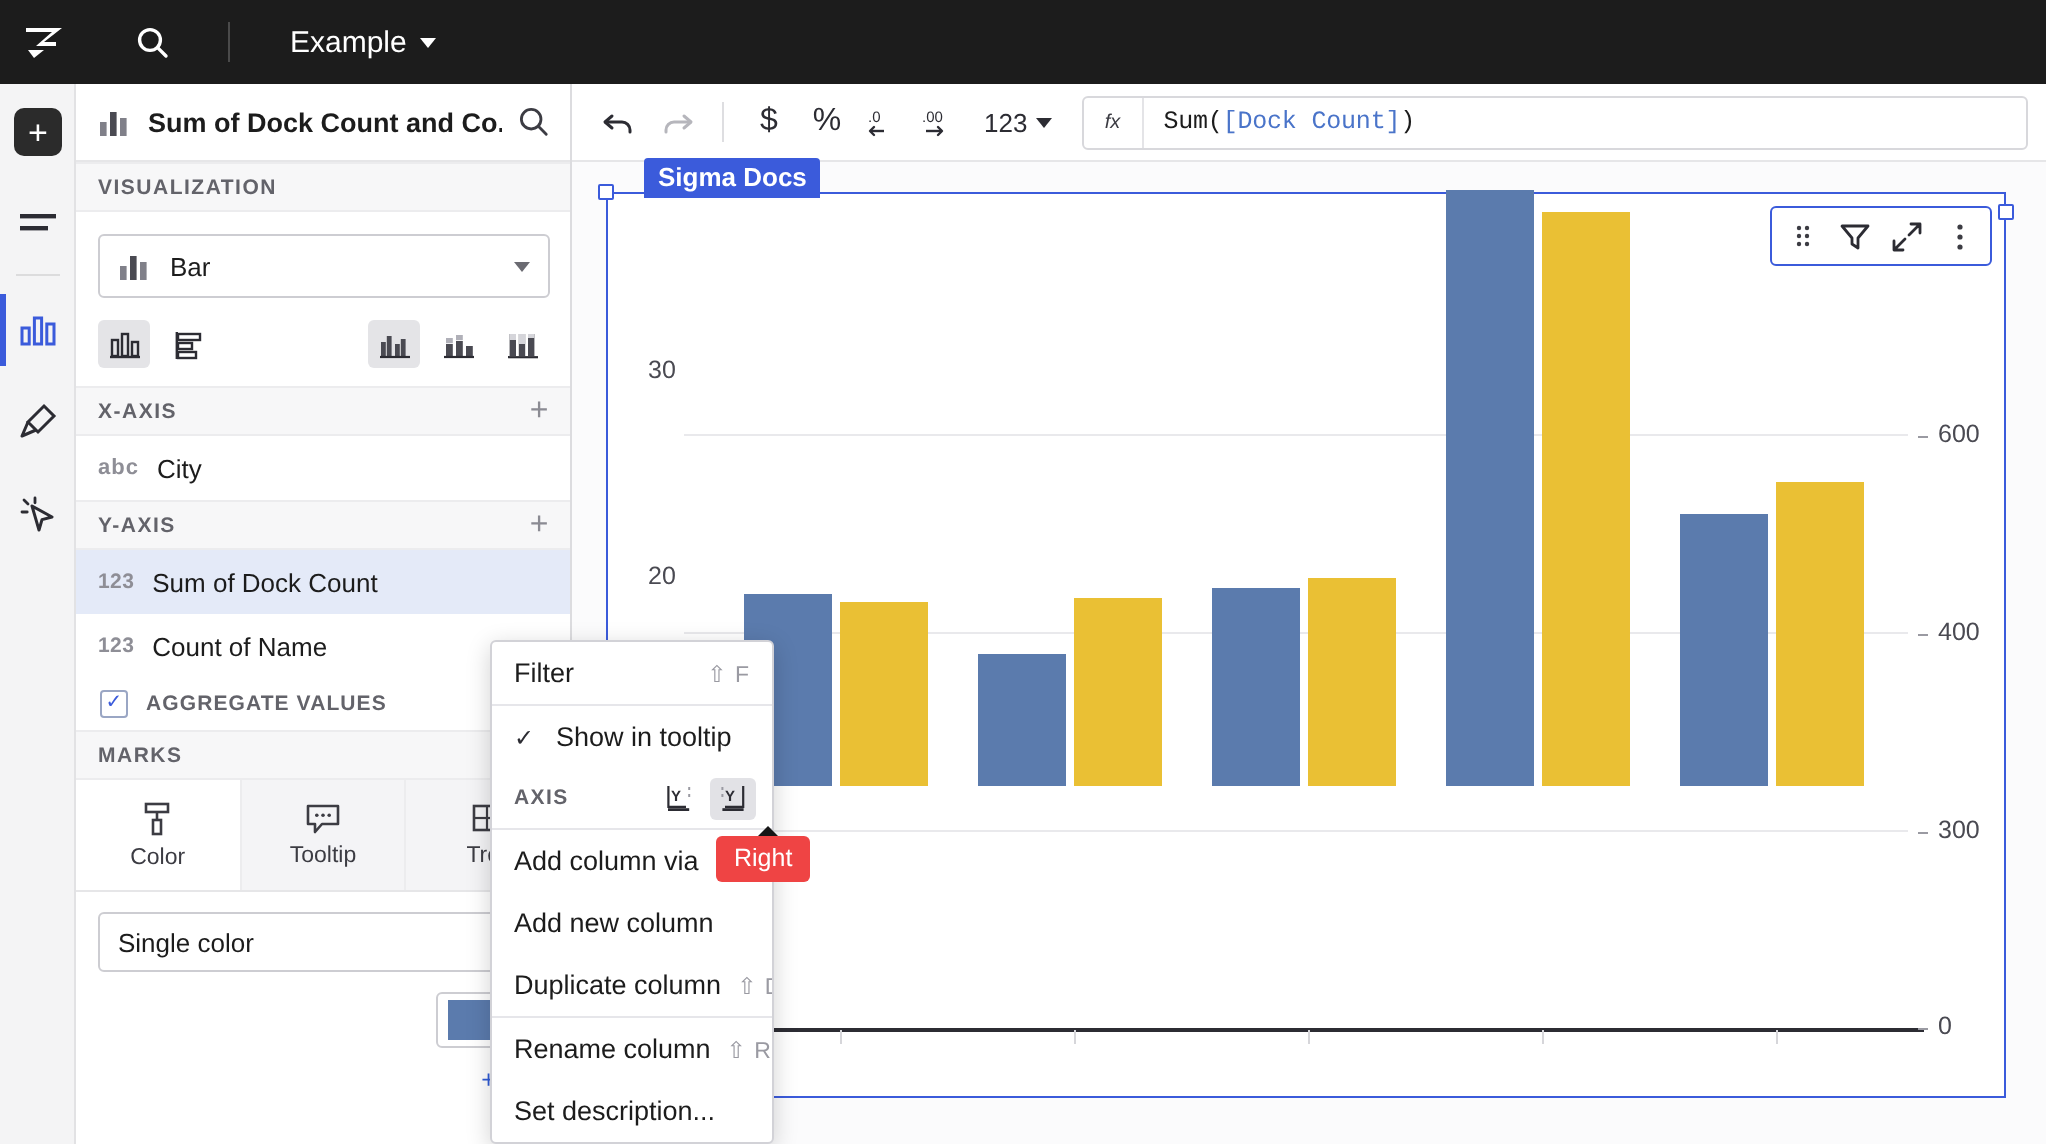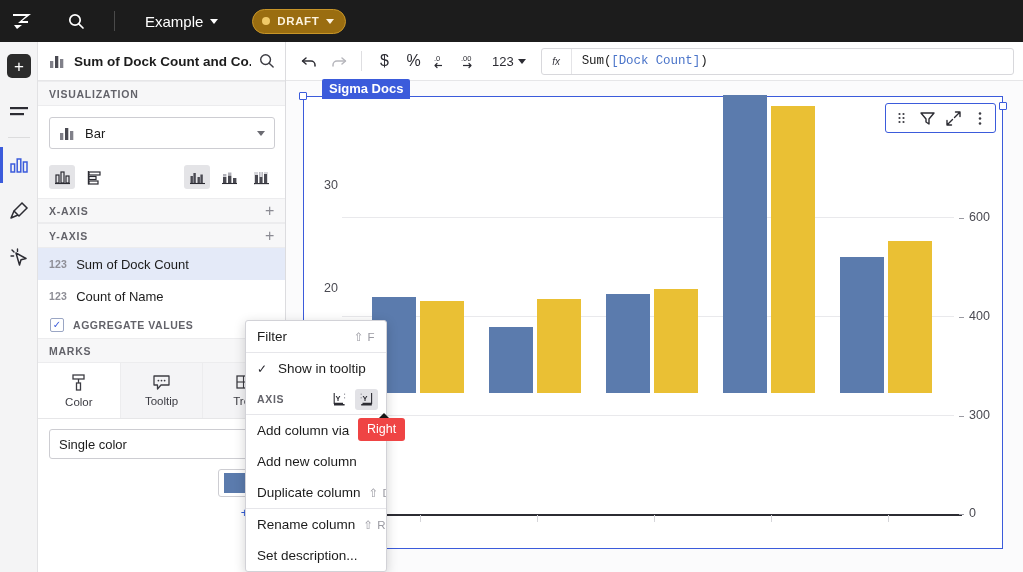--- a/index.html
+++ b/index.html
@@ -69,21 +69,21 @@
     font-size: 13.5px; color: #1c1c1c; font-weight: bold; flex: 1;
     white-space: nowrap; overflow: hidden;
   }
   .section-head {
     height: 25px; background: #f7f7f8; border-top: 1px solid #ececee; border-bottom: 1px solid #ececee;
     display: flex; align-items: center; padding: 0 10px 0 11px;
     font-size: 10.5px; letter-spacing: .75px; color: #63636a; font-weight: bold;
   }
   .section-head .plus { margin-left: auto; color: #8b8b93; font-size: 16px; line-height: 1; font-weight: 300; }
   .viz-select {
-    margin: 11px 10px 8px 11px; height: 32px; border: 1px solid #cdcdd2; border-radius: 3px;
+    margin: 11px 10px 3px 11px; height: 32px; border: 1px solid #cdcdd2; border-radius: 3px;
     display: flex; align-items: center; gap: 9px; padding: 0 9px; font-size: 13px; color: #1c1c1c;
   }
   .viz-select .sel-caret { margin-left: auto; color: #6b6b72; }
   .viz-icons { display: flex; align-items: center; padding: 8px 11px 9px; gap: 6px; }
   .vicon {
     width: 26px; height: 24px; border-radius: 3px; display: flex; align-items: center; justify-content: center;
   }
   .vicon.on { background: #e4e4e7; }
   .viz-spacer { flex: 1; }
   .field-row {
@@ -218,25 +218,20 @@
     </div>
     <div class="tb-search">
       <svg width="17" height="17" viewBox="0 0 17 17">
           <circle cx="7" cy="7" r="5.2" fill="none" stroke="#fff" stroke-width="1.7"></circle>
           <line x1="10.8" y1="10.8" x2="15" y2="15" stroke="#fff" stroke-width="1.7" stroke-linecap="round"></line>
         </svg>
     </div>
     <div class="tb-divider"></div>
     <div class="tb-title">
       <span>Example</span>
-      <span class="caret-down"></span>
-    </div>
-    <div class="draft-pill">
-      <span class="draft-dot"></span>
-      <span>DRAFT</span>
       <span class="caret-down"></span>
     </div>
   </div>
 
   <div class="rail">
     <div class="rail-btn" style="height:48px;">
       <span class="rail-add">+</span>
     </div>
     <div class="rail-btn" style="height:44px;">
       <svg width="20" height="14" viewBox="0 0 20 14">
@@ -342,20 +337,24 @@
             <rect x="11" y="2" width="3.2" height="11" fill="#4a4a52"></rect>
             <rect x="11" y="2" width="3.2" height="2" fill="#d5d5da"></rect>
             <line x1="1" y1="13.6" x2="16" y2="13.6" stroke="#2c2c33" stroke-width="1.1"></line>
           </svg>
       </div>
     </div>
 
     <div class="section-head">
       <span>X-AXIS</span>
       <span class="plus">+</span>
+    </div>
+    <div class="field-row">
+      <span class="ftype abc">abc</span>
+      <span>City</span>
     </div>
 
     <div class="section-head">
       <span>Y-AXIS</span>
       <span class="plus">+</span>
     </div>
     <div class="field-row sel">
       <span class="ftype">123</span>
       <span>Sum of Dock Count</span>
     </div>

